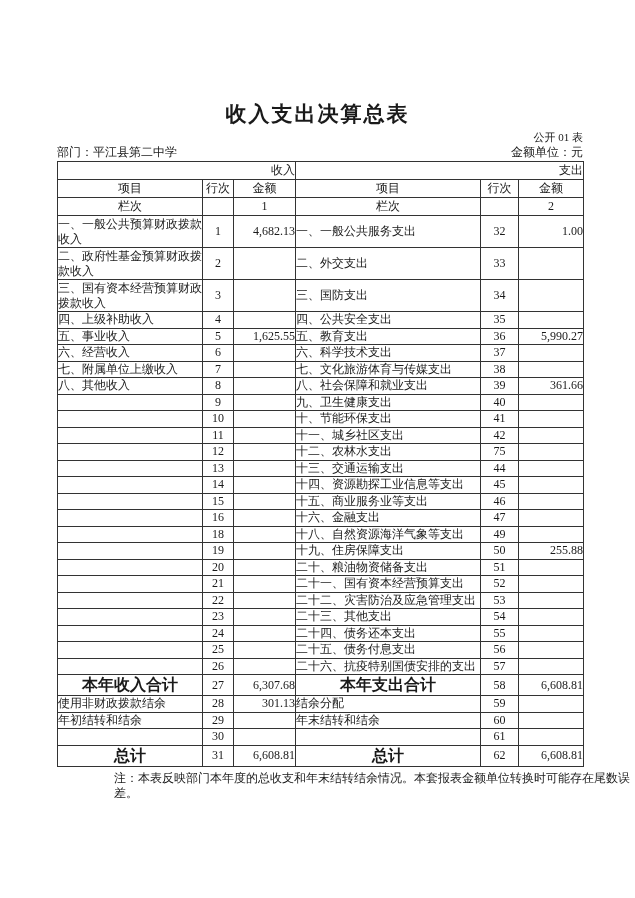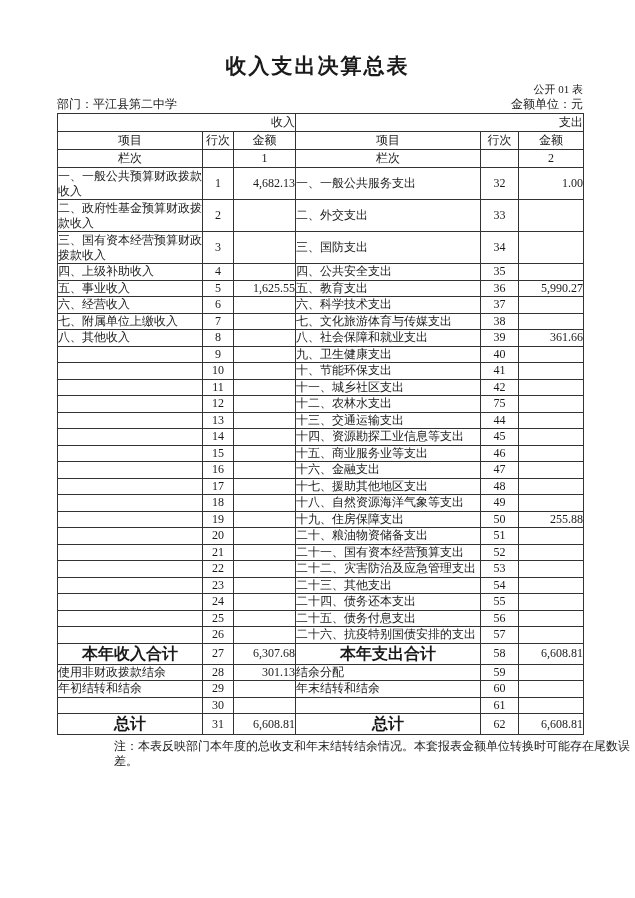--- a/index.html
+++ b/index.html
@@ -4,21 +4,21 @@
 <style>
   html,body{margin:0;padding:0;background:#ffffff;}
   body{
     width:635px;height:898px;
     font-family:"Liberation Serif","DejaVu Serif",serif;
     color:#1a1a1a;
     -webkit-font-smoothing:antialiased;
   }
   .sheet{position:relative;width:635px;height:898px;overflow:hidden;}
   .title{
-    padding-top:53px;
+    padding-top:101px;
     text-align:center;
     font-family:"Liberation Sans","DejaVu Sans",sans-serif;
     font-weight:bold;
     font-size:21px;
     letter-spacing:2px;
     line-height:26px;
   }
   .content{width:526px;margin-left:57px;}
   .doc-label{
     text-align:right;
@@ -244,28 +244,20 @@
           <tr class="r-normal">
             <td class="item"></td>
             <td class="rowno">16</td>
             <td class="amt"></td>
             <td class="item">十六、金融支出</td>
             <td class="rowno">47</td>
             <td class="amt"></td>
           </tr>
           <tr class="r-normal">
             <td class="item"></td>
-            <td class="rowno">17</td>
-            <td class="amt"></td>
-            <td class="item">十七、援助其他地区支出</td>
-            <td class="rowno">48</td>
-            <td class="amt"></td>
-          </tr>
-          <tr class="r-normal">
-            <td class="item"></td>
             <td class="rowno">18</td>
             <td class="amt"></td>
             <td class="item">十八、自然资源海洋气象等支出</td>
             <td class="rowno">49</td>
             <td class="amt"></td>
           </tr>
           <tr class="r-normal">
             <td class="item"></td>
             <td class="rowno">19</td>
             <td class="amt"></td>

